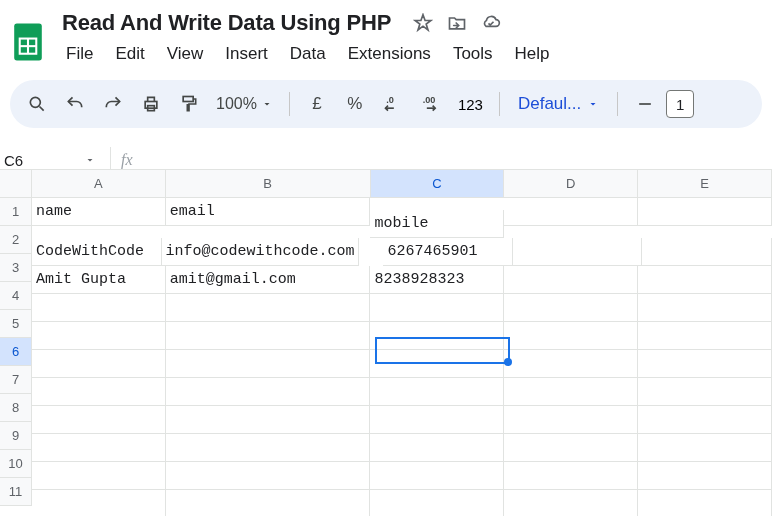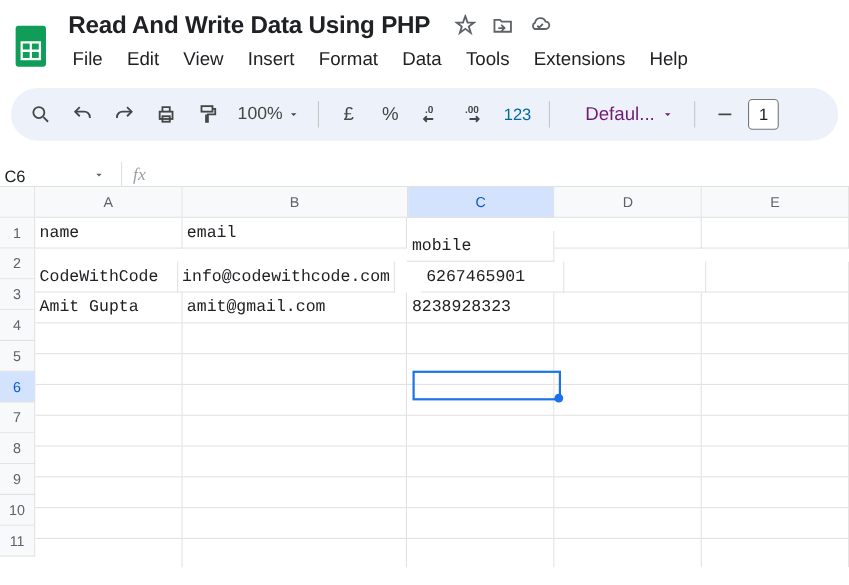--- a/index.html
+++ b/index.html
@@ -15,22 +15,22 @@
   .title-icons .ic { width: 20px; height: 20px; display: flex; align-items: center; justify-content: center; }
   
   .menubar { display: flex; gap: 2px; padding: 2px 0 8px 0; }
   .menubar .mitem { padding: 4px 10px; font-size: 17px; color: #202124; border-radius: 4px; cursor: pointer; }
   
   .toolbar { display: flex; align-items: center; background: #edf2fa; border-radius: 28px; margin: 0 10px 10px 10px; padding: 4px 10px; height: 48px; gap: 4px; }
   .tbtn { width: 34px; height: 34px; display: flex; align-items: center; justify-content: center; border-radius: 6px; cursor: pointer; color: #444746; }
   .tbtn svg { width: 20px; height: 20px; }
   .tsep { width: 1px; height: 24px; background: #c7c7c7; margin: 0 6px; }
   .zoom { display: flex; align-items: center; gap: 4px; padding: 0 6px; font-size: 16px; color: #444746; cursor: pointer; }
-  .font-sel { display: flex; align-items: center; gap: 6px; padding: 0 8px; font-size: 17px; color: #701a75; min-width: 80px; cursor: pointer; margin-left: 14px; }
-  .tnum { font-size: 15px; color: #0369a1; padding: 0 6px; }
+  .font-sel { display: flex; align-items: center; gap: 6px; padding: 0 8px; font-size: 17px; color: #1d4ed8; min-width: 80px; cursor: pointer; }
+  .tnum { font-size: 15px; color: #000000; padding: 0 6px; }
   .fsize { width: 28px; height: 28px; border: 1px solid #747775; border-radius: 4px; display: flex; align-items: center; justify-content: center; font-size: 15px; background: #fff; }
   
   .namebox-row { display: flex; align-items: flex-end; border-bottom: 1px solid #e1e3e1; height: 32px; }
   .namebox { display: flex; align-items: center; width: 104px; padding: 0 8px 0 4px; font-size: 15px; color: #202124; justify-content: space-between; }
   .namebox .dd { color: #606368; }
   .fx-sep { width: 1px; height: 22px; background: #e1e3e1; margin: 0 6px; }
   .fx { font-style: italic; font-family: Georgia, serif; color: #9aa0a6; font-size: 16px; padding-left: 4px; }
   
   .grid { display: flex; height: calc(532px - 186px); overflow: hidden; }
   .corner { width: 32px; height: 28px; background: #f8f9fa; border-right: 1px solid #e1e3e1; border-bottom: 1px solid #e1e3e1; flex-shrink: 0; }
@@ -81,24 +81,23 @@
               <path d="M9 12.5l2 2 4-4"></path>
             </svg>
           </div>
       </div>
     </div>
     <div class="menubar">
       <div class="mitem">File</div>
       <div class="mitem">Edit</div>
       <div class="mitem">View</div>
       <div class="mitem">Insert</div>
-      <div class="mitem">Format</div>
       <div class="mitem">Data</div>
+      <div class="mitem">Extensions</div>
       <div class="mitem">Tools</div>
-      <div class="mitem">Extensions</div>
       <div class="mitem">Help</div>
     </div>
   </div>
 </div>
 
 <div class="toolbar">
   <div class="tbtn">
       <svg viewBox="0 0 24 24" fill="none" stroke="currentColor" stroke-width="2">
         <circle cx="10" cy="10" r="6"></circle>
         <path d="M15 15l5 5"></path>

